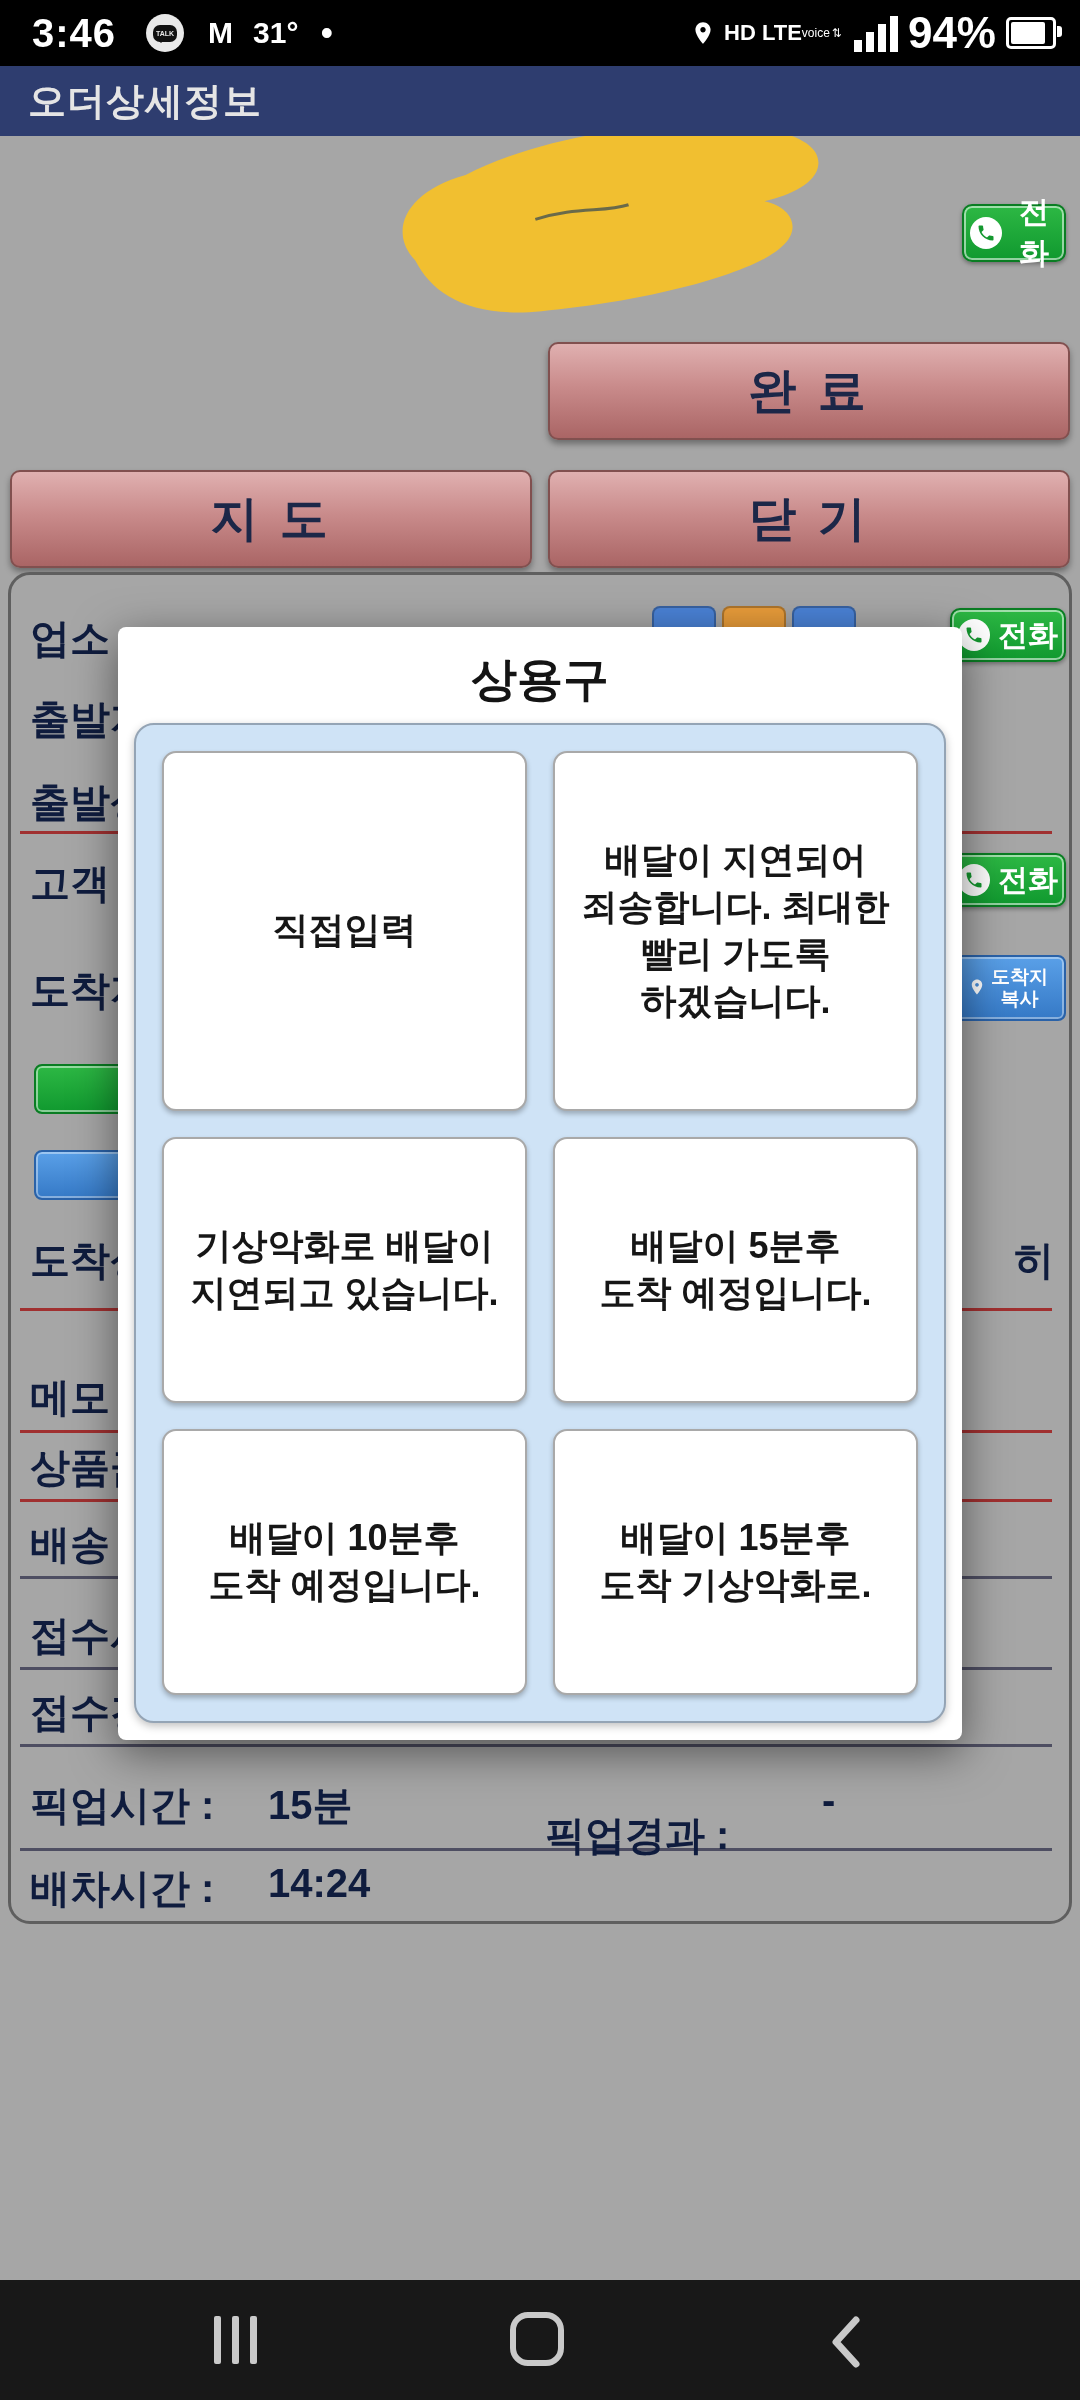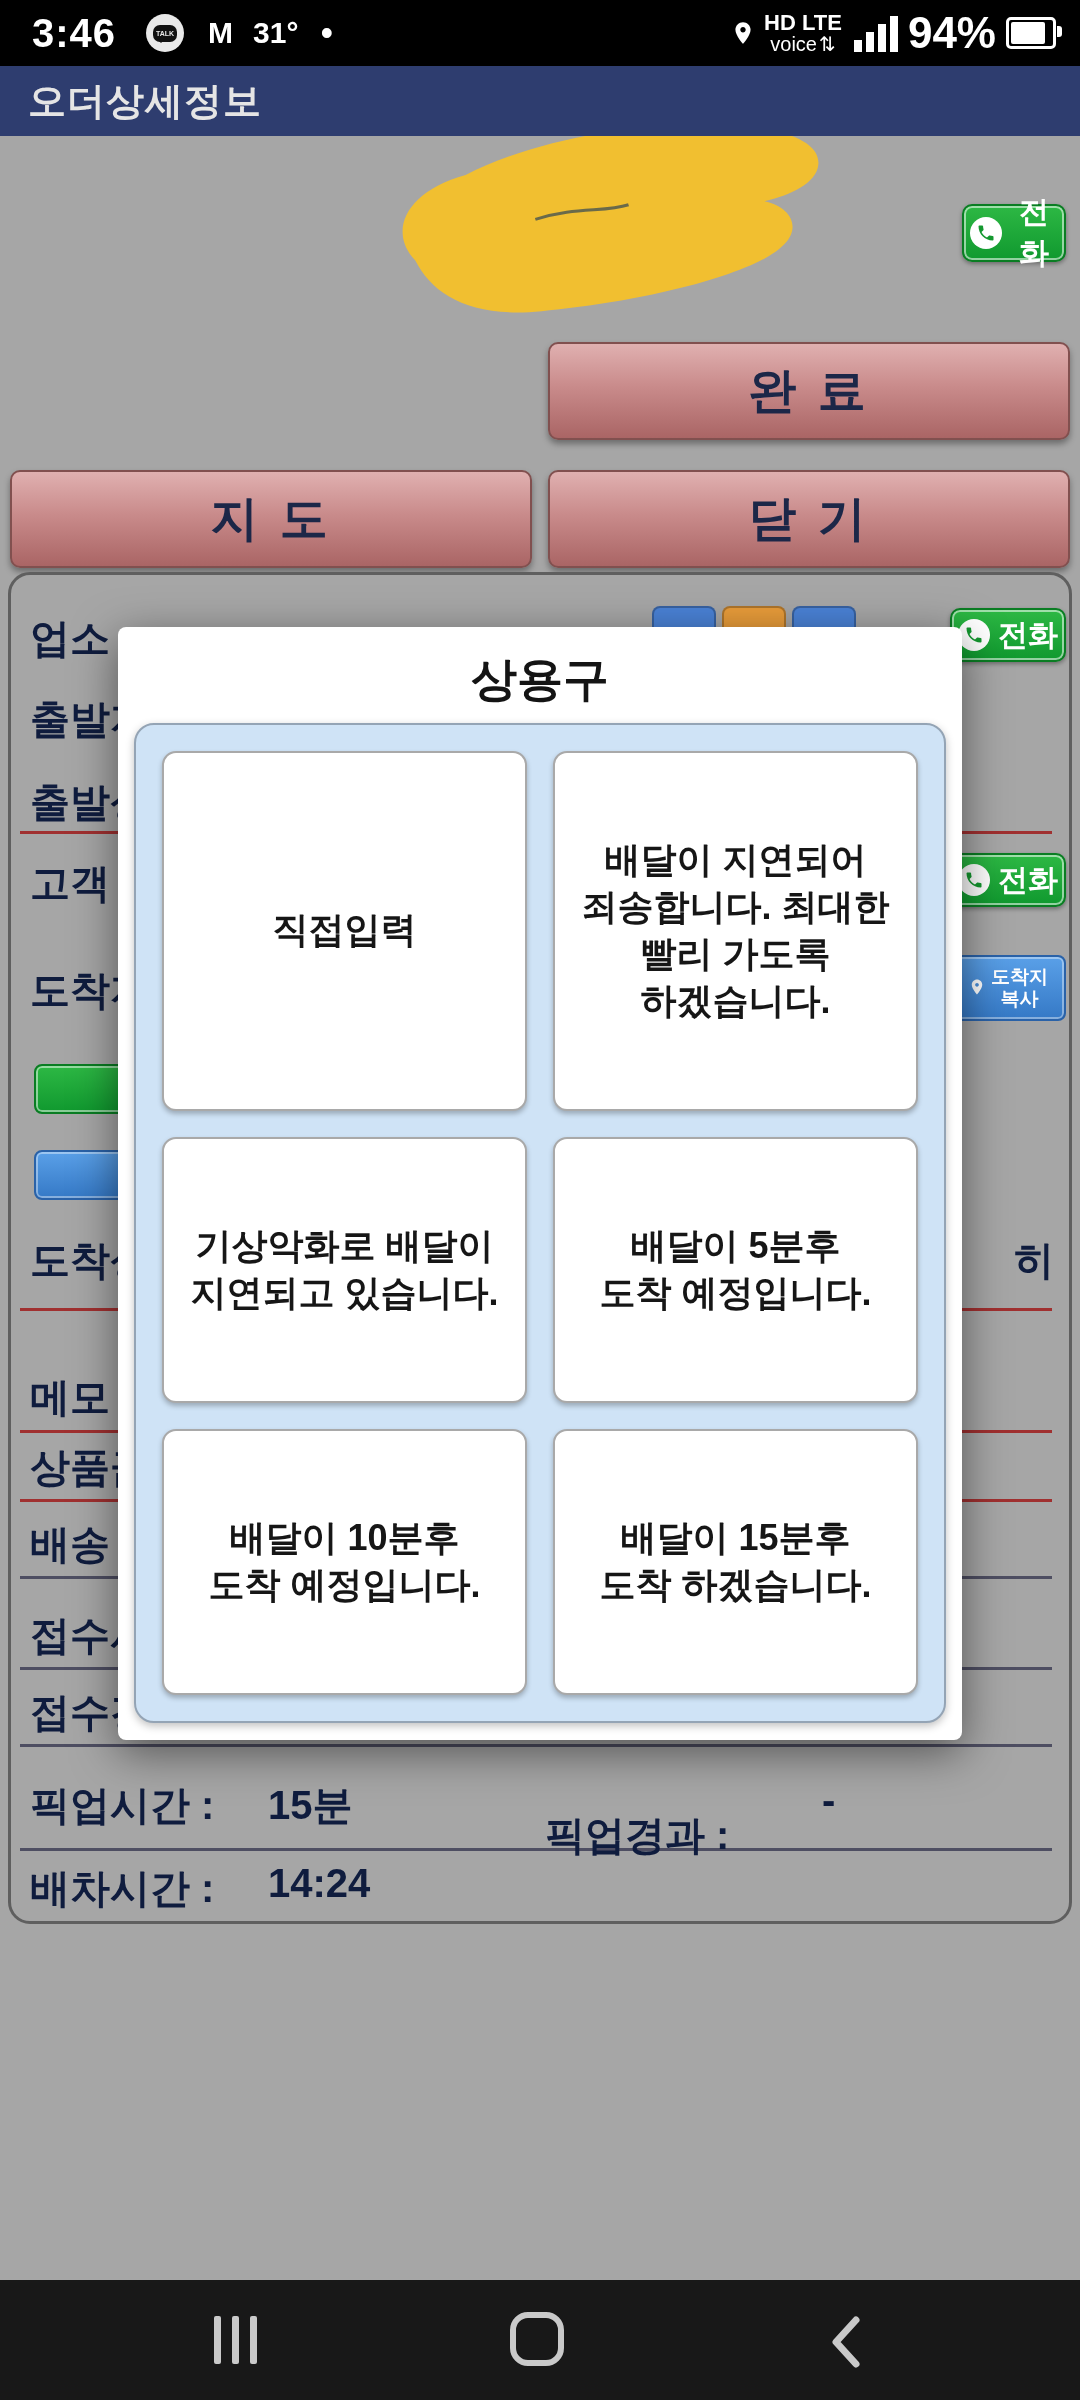--- a/index.html
+++ b/index.html
@@ -11,23 +11,23 @@
   .sb-time{font-size:40px;font-weight:700;margin-left:14px;letter-spacing:1px;}
   .talk-icon{width:38px;height:38px;border-radius:50%;background:#e9e9e9;margin-left:30px;display:flex;align-items:center;justify-content:center;}
   .talk-bubble{width:24px;height:17px;background:#111;border-radius:7px;position:relative;display:flex;align-items:center;justify-content:center;}
   .talk-bubble::after{content:"";position:absolute;left:4px;bottom:-5px;border:4px solid transparent;border-top-color:#111;}
   .talk-bubble span{font-size:7px;color:#e9e9e9;font-weight:700;letter-spacing:0;}
   .sb-carrier{font-size:30px;font-weight:700;margin-left:24px;}
   .sb-temp{font-size:30px;font-weight:700;margin-left:20px;}
   .sb-dot{font-size:36px;margin-left:22px;line-height:1;}
   .sb-spacer{flex:1;}
   .sb-pin{margin-right:8px;display:flex;}
-  .sb-net{display:flex;flex-direction:column;align-items:center;line-height:1.05;margin-right:12px;}
+  .sb-net{display:flex;flex-direction:row;align-items:center;line-height:1.05;margin-right:12px;}
   .sb-net .l1{font-size:22px;font-weight:700;}
-  .sb-net .l2{font-size:20px;display:flex;align-items:center;gap:2px;}
+  .sb-net .l2{font-size:12px;display:flex;align-items:center;gap:2px;}
   .sb-bars{margin-right:10px;display:flex;}
   .sb-pct{font-size:44px;font-weight:700;margin-right:10px;}
   .battery{width:44px;height:26px;border:3px solid #fff;border-radius:5px;position:relative;margin-right:6px;}
   .battery::after{content:"";position:absolute;right:-9px;top:6px;width:5px;height:11px;background:#fff;border-radius:0 3px 3px 0;}
   .battery i{position:absolute;left:2px;top:2px;bottom:2px;width:34px;background:#fff;border-radius:2px;}
 
   
   #title-bar{position:absolute;top:66px;left:0;width:1080px;height:70px;background:#2e3d6f;display:flex;align-items:center;z-index:10;}
   #title-bar span{margin-left:28px;font-size:38px;font-weight:700;color:#e5e5e5;letter-spacing:1px;}
 
@@ -211,21 +211,21 @@
 죄송합니다. 최대한
 빨리 가도록
 하겠습니다.</button>
       <button class="phrase">기상악화로 배달이
 지연되고 있습니다.</button>
       <button class="phrase">배달이 5분후
 도착 예정입니다.</button>
       <button class="phrase">배달이 10분후
 도착 예정입니다.</button>
       <button class="phrase">배달이 15분후
-도착 하겠습니다.</button>
+도착 기상악화로.</button>
     </div>
   </div>
 
   <div id="nav">
     <div id="nav-recents">
         <i></i>
         <i></i>
         <i></i>
       </div>
     <button id="nav-home"></button>

